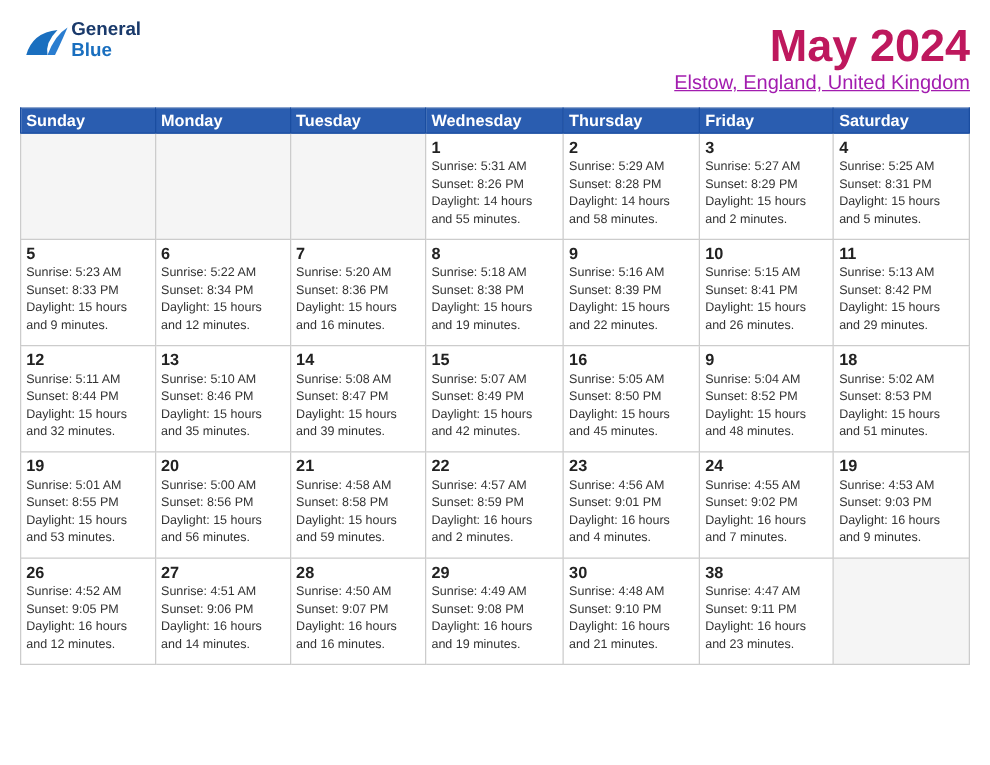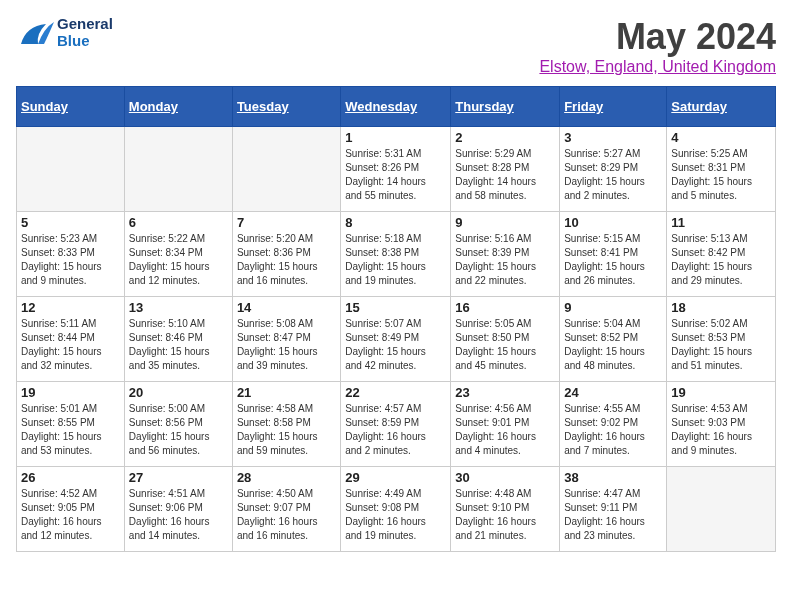--- a/index.html
+++ b/index.html
@@ -25,41 +25,40 @@
       display: flex;
       align-items: flex-start;
       gap: 1px;
     }
     .title-area {
       text-align: right;
     }
     .month-title {
       font-size: 36px;
       font-weight: bold;
-      color: #404040;
+      color: #be185d;
     }
     .location-title {
       font-size: 16px;
       color: #a21caf;
       text-decoration: underline;
     }
     .calendar {
       width: 100%;
       border-collapse: collapse;
       border: 1px solid #ccc;
     }
     .calendar th {
       background: #2a5db0;
       color: #fff;
       font-size: 13px;
       font-weight: bold;
-      padding: 12px 4px;
+      padding: 2px 4px;
       text-align: left;
       border: 1px solid #1a4da0;
-      text-decoration: underline;
     }
     .calendar td {
       vertical-align: top;
       border: 1px solid #ccc;
       padding: 3px 4px;
       font-size: 10.5px;
       color: #222;
       width: 113px;
       min-height: 80px;
       background: #fff;

